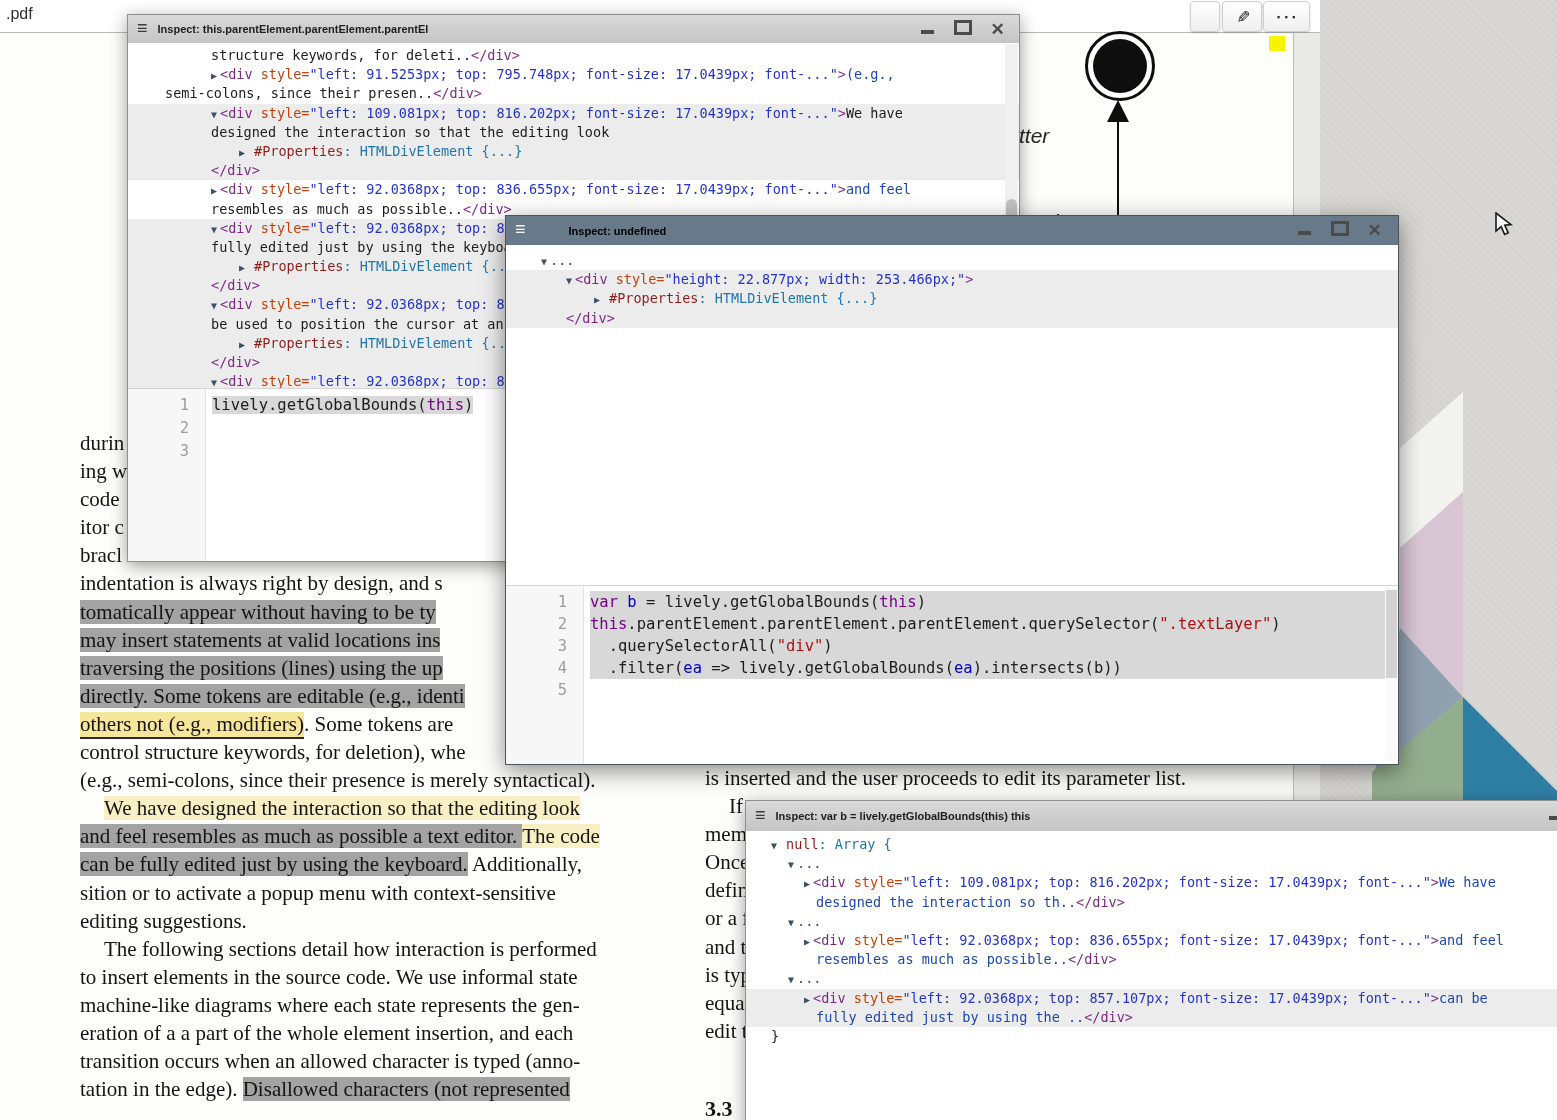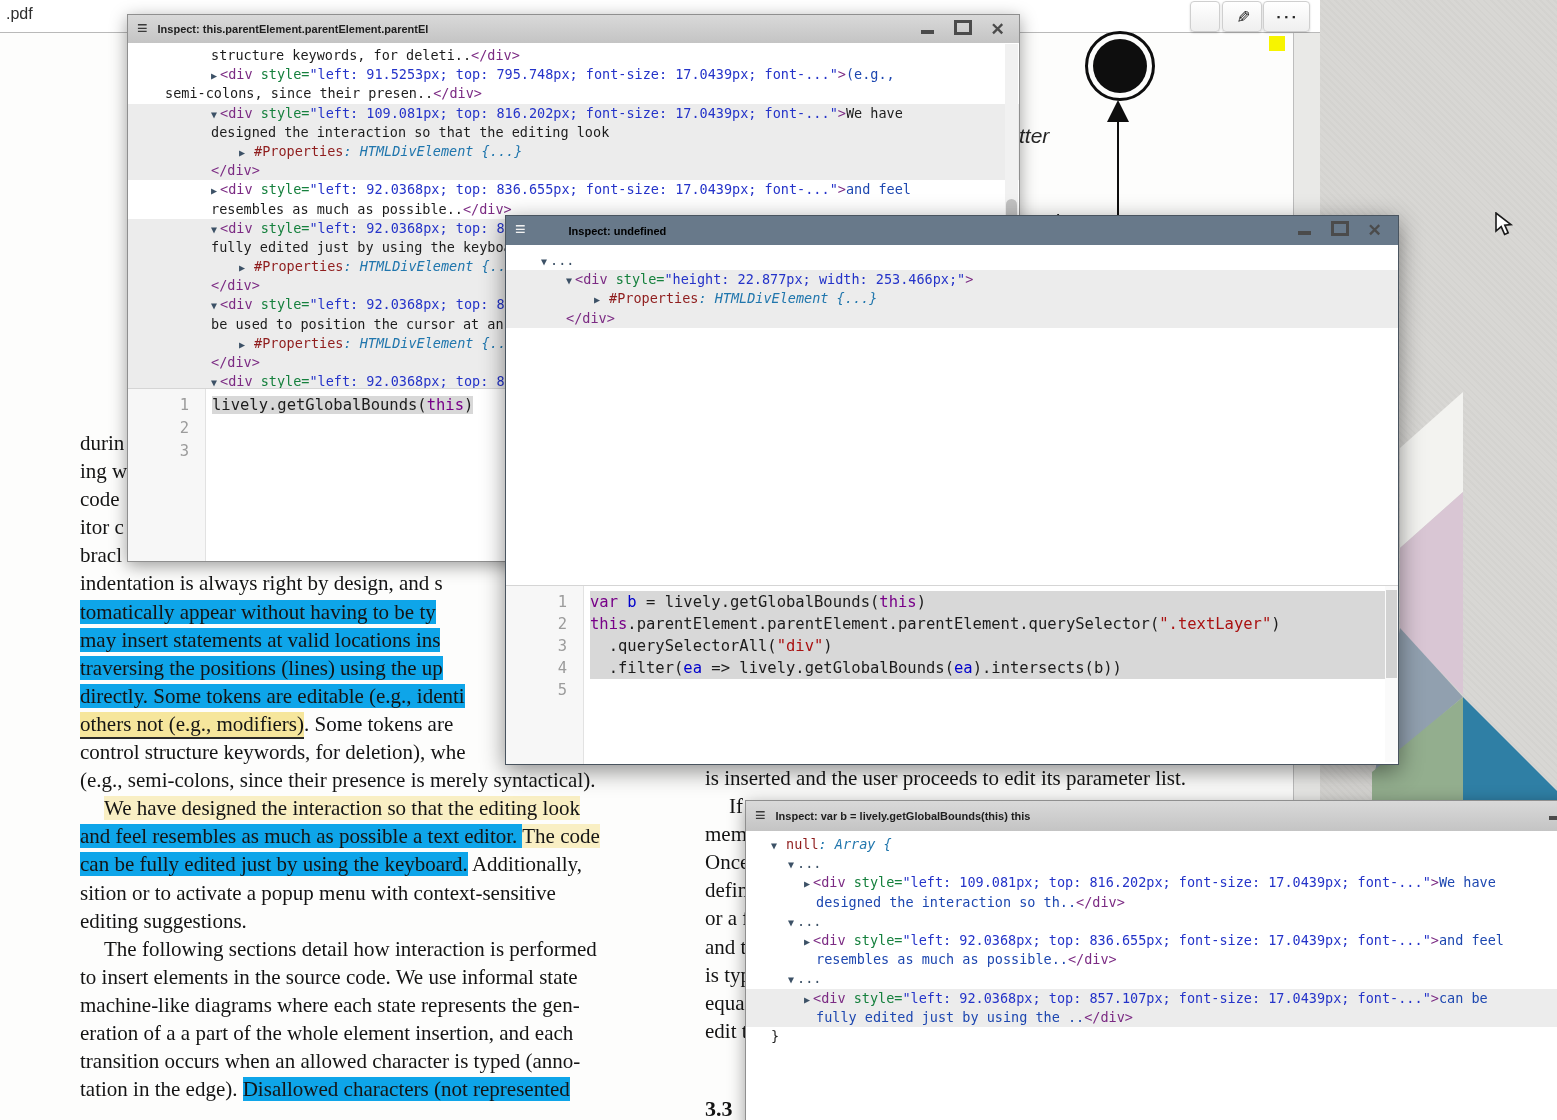--- a/index.html
+++ b/index.html
@@ -33,21 +33,21 @@
   .yellow-sq{position:absolute;left:1269px;top:36px;width:16px;height:15px;background:#f7f400;}
   .scrollstrip{position:absolute;left:1293px;top:33px;width:26px;height:1087px;background:#e9e9e7;
                border-left:1px solid #bdbdbd;}
 
   
   .pcol{position:absolute;color:#141414;font-family:"Liberation Serif",serif;}
   #col1{left:80px;top:429px;width:592px;font-size:21px;}
   #col2{left:705px;top:764px;width:560px;font-size:21px;}
   .pline{height:28.1px;line-height:28.1px;white-space:pre;}
   .pline.ind{text-indent:24px;}
-  .pline .hl{background:#0ea5e9;}
+  .pline .hl{background:#a3a3a3;}
   .pline .hl2{background:#f9efc4;}
   .pline .hlu{background:#f6e69c;border-bottom:2.5px solid #2a2a2a;padding-bottom:1px;}
   .section-num{position:absolute;left:705px;top:1096px;font-family:"Liberation Serif",serif;
                font-weight:bold;font-size:22px;color:#141414;}
 
   
   .fig-label{position:absolute;font-style:italic;font-size:21px;color:#262626;margin-top:40px;}
   .fig-outer{position:absolute;left:1085px;top:31px;width:64px;height:64px;border:3px solid #0e0e0e;
              border-radius:50%;}
   .fig-inner{position:absolute;left:5px;top:5px;width:54px;height:54px;background:#0e0e0e;border-radius:50%;}
@@ -73,26 +73,26 @@
   .wb.cls{font-size:17px;font-weight:bold;}
 
   
   .tree{position:absolute;left:0;right:0;overflow:hidden;background:#fff;}
   .trow{white-space:pre;font-family:"DejaVu Sans Mono",monospace;font-size:13.5px;
         line-height:19.2px;height:19.2px;color:#1c1c1c;}
   .trow.bg{background:#ececec;}
   .c-tri{color:#3c5166;font-size:10px;padding-right:3px;}
   .c-dots{color:#3c5166;}
   .c-tag{color:#7b2a83;}
-  .c-attr{color:#15803d;}
+  .c-attr{color:#c2410c;}
   .c-val{color:#2433c9;}
   .c-txt{color:#1c1c1c;}
   .c-txt2{color:#1d47b0;}
   .c-prop{color:#8f1d1d;}
-  .c-type{color:#2076ad;font-style:italic;}
+  .c-type{color:#2076ad;}
   .c-pl{color:#1c1c1c;}
   .c-kw{color:#770088;}
   .c-def{color:#0000cc;}
   .c-str{color:#aa1111;}
 
   
   .editor{position:absolute;left:0;right:0;bottom:0;background:#fff;border-top:1px solid #d5d5d5;
           display:flex;overflow:hidden;}
   .gut{width:78px;background:#f7f7f7;border-right:1px solid #e2e2e2;padding-top:5px;
        font-family:"DejaVu Sans Mono",monospace;color:#9c9c9c;text-align:right;box-sizing:border-box;

